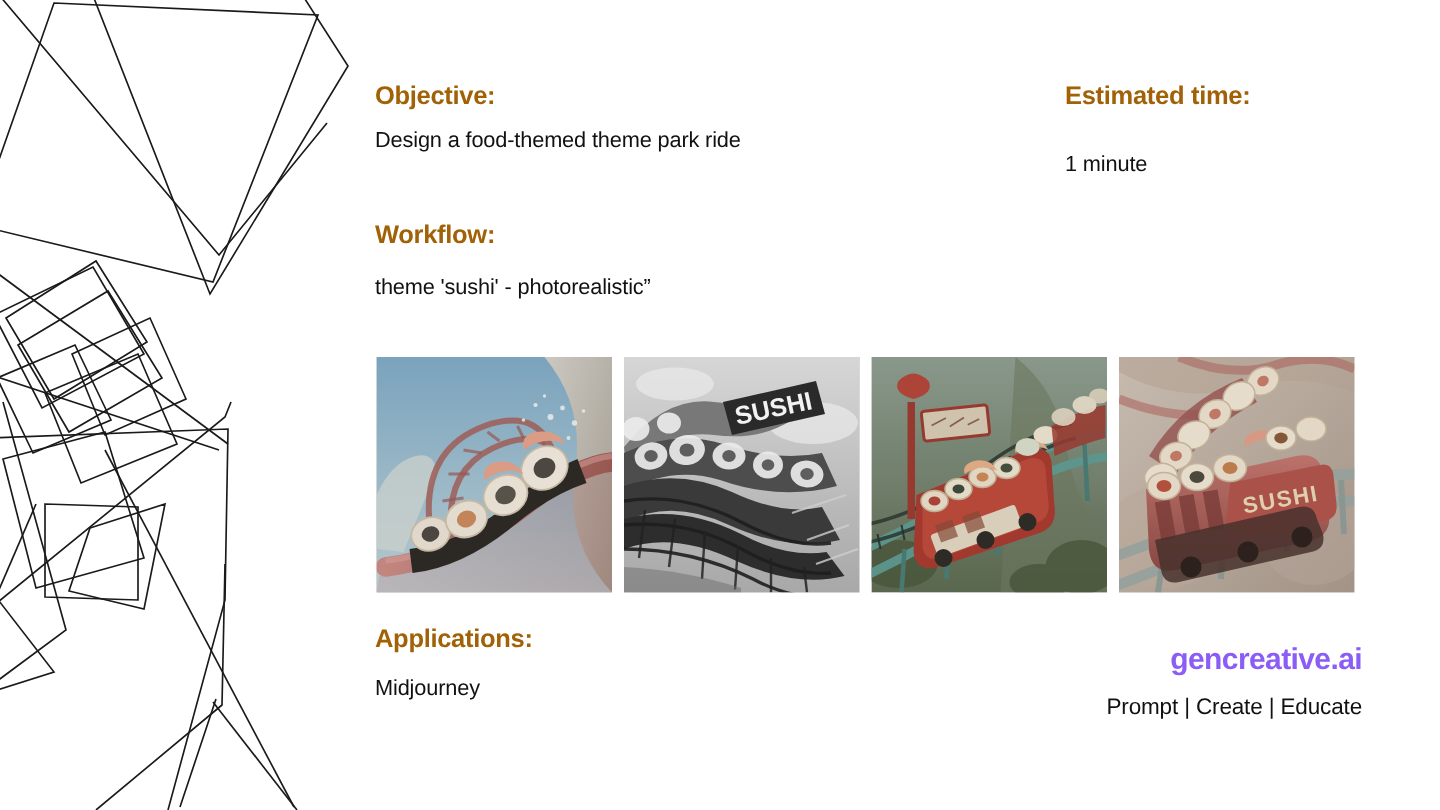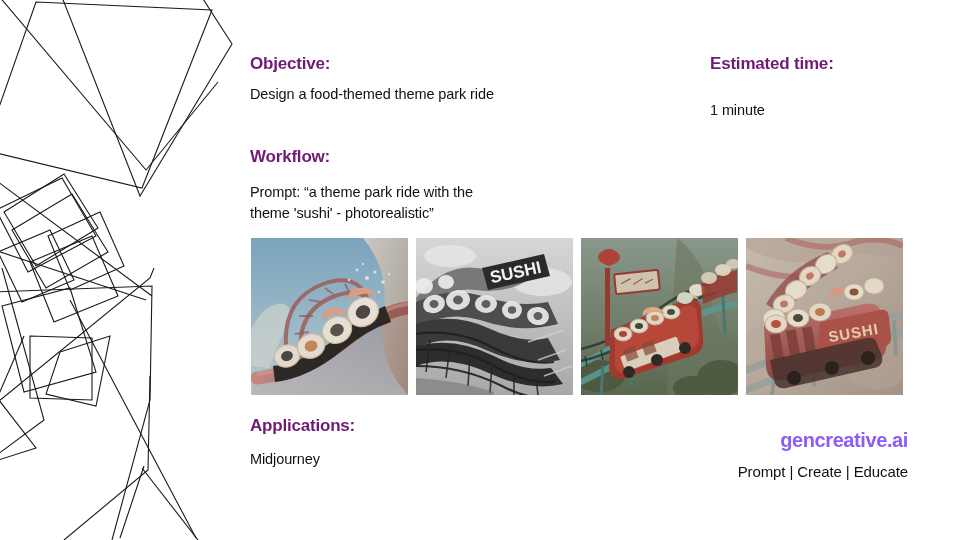--- a/index.html
+++ b/index.html
@@ -42,21 +42,21 @@
   }
 
   .block {
     position: absolute;
   }
   .heading {
     font-size: 17px;
     font-weight: 700;
     letter-spacing: -0.2px;
     line-height: 1.2;
-    color: #701a75;
+    color: #a16207;
     white-space: nowrap;
   }
   .body-text {
     font-size: 14.5px;
     font-weight: 400;
     line-height: 1.45;
     color: #111;
     letter-spacing: -0.1px;
   }
 
@@ -162,21 +162,20 @@
     </div>
 
     <div class="block time-block">
       <div class="heading">Estimated time:</div>
       <div class="body-text">1 minute</div>
     </div>
 
     <div class="block workflow-block">
       <div class="heading">Workflow:</div>
       <div class="body-text">
-        <div>Prompt: “a theme park ride with the</div>
         <div>theme 'sushi' - photorealistic”</div>
       </div>
     </div>
 
     <div class="gallery">
 
       <div class="thumb">
         <svg viewBox="0 0 157 157">
           <defs>
             <linearGradient id="g1sky" x1="0" y1="0" x2="0" y2="1">

